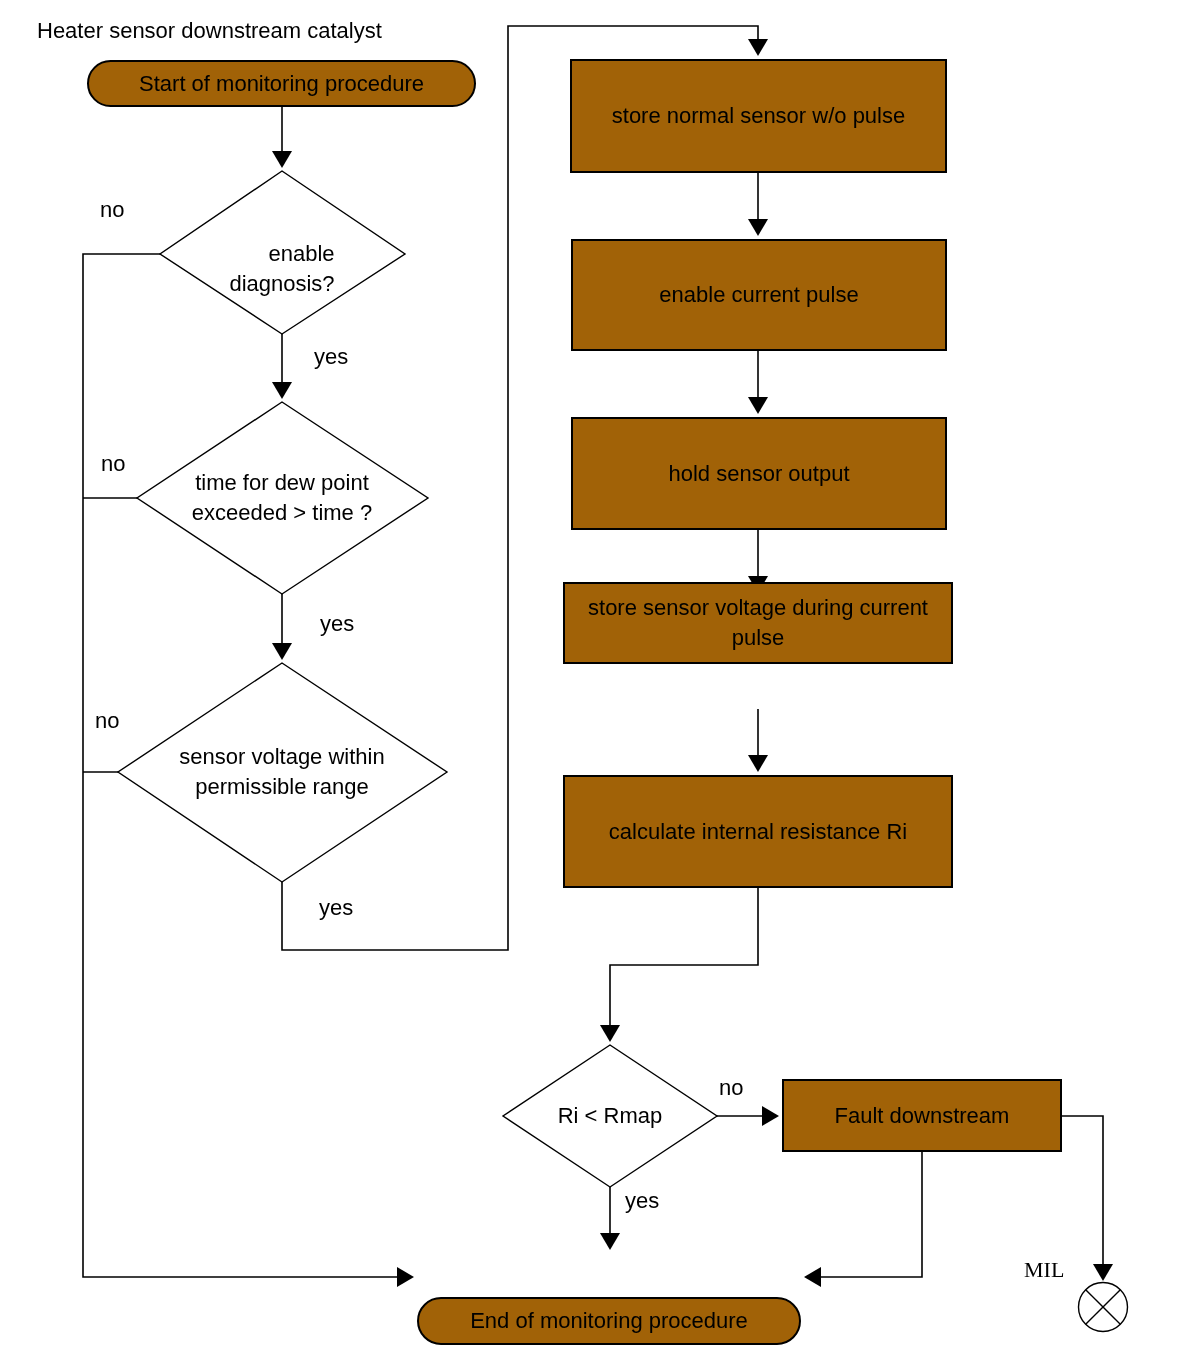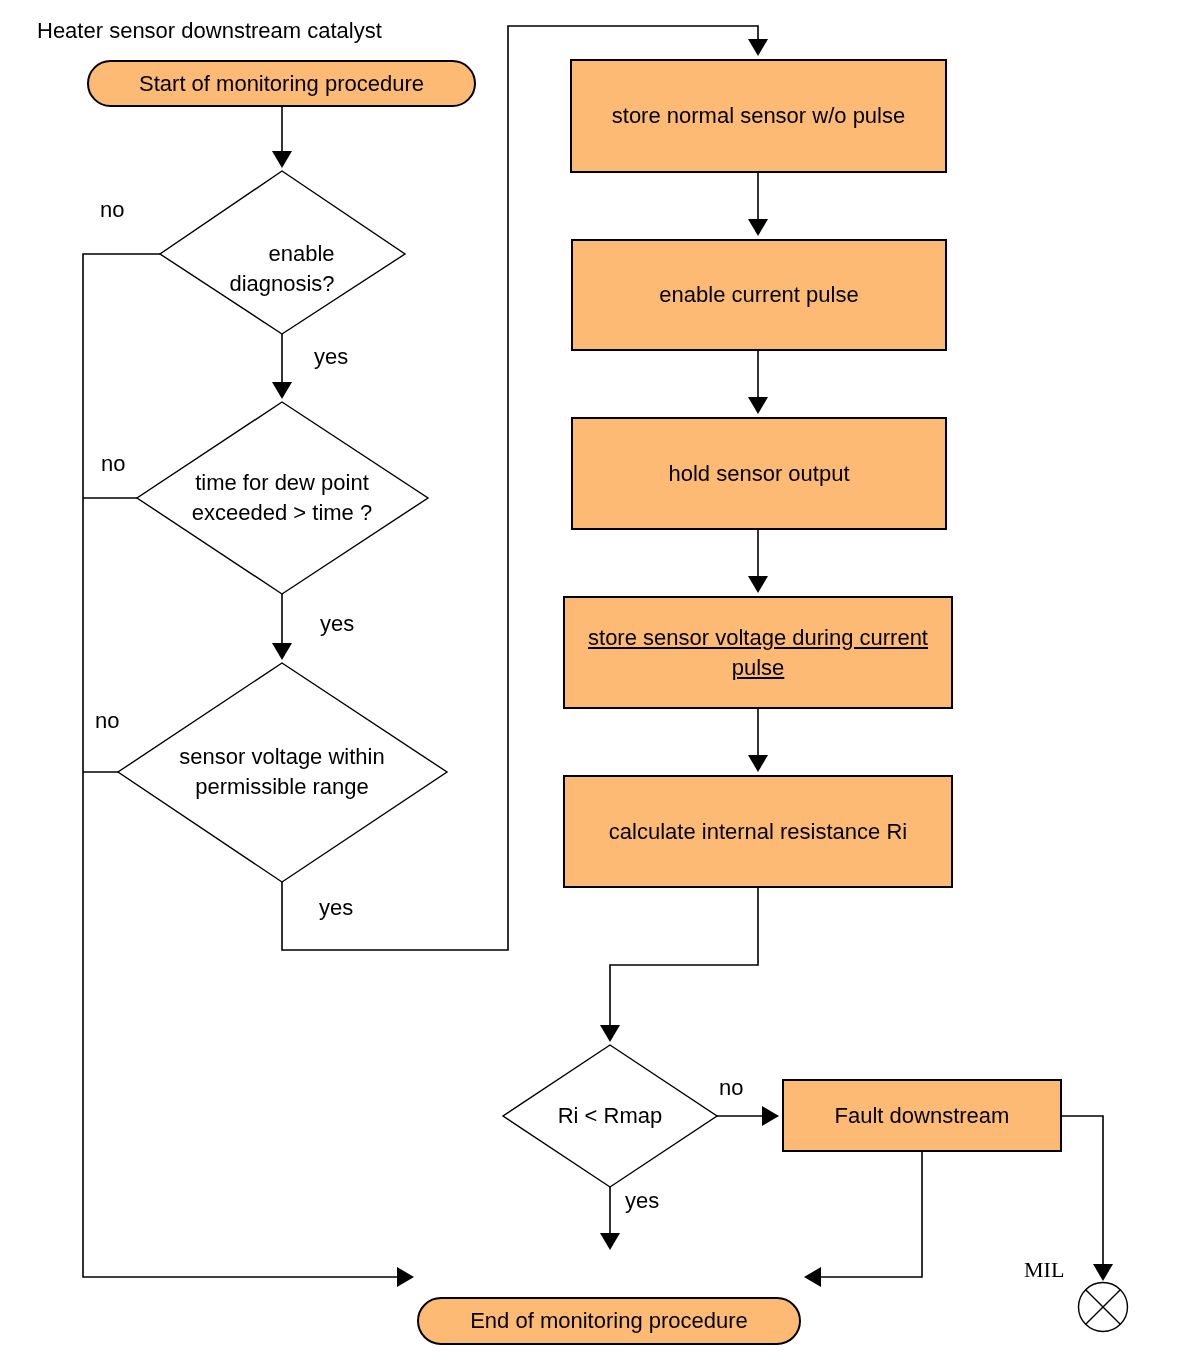--- a/index.html
+++ b/index.html
@@ -28,21 +28,21 @@
   }
   .node {
     position: absolute;
     box-sizing: border-box;
     display: flex;
     align-items: center;
     justify-content: center;
     text-align: center;
     white-space: pre-line;
     line-height: 30px;
-    background: #fdba74;
+    background: #a16207;
   }
   .process { border: 2px solid #000000; }
   .terminal { border: 2px solid #000000; border-radius: 26px; }
   .dlabel {
     position: absolute;
     display: flex;
     align-items: center;
     justify-content: center;
     text-align: center;
     white-space: pre-line;
@@ -110,21 +110,21 @@
   <div class="title">Heater sensor downstream catalyst</div>
 
   <div class="node terminal" style="left:87px; top:60px; width:389px; height:47px;">Start of monitoring procedure</div>
 
   <div class="node process" style="left:570px; top:59px; width:377px; height:114px;">store normal sensor w/o pulse</div>
 
   <div class="node process" style="left:571px; top:239px; width:376px; height:112px;">enable current pulse</div>
 
   <div class="node process" style="left:571px; top:417px; width:376px; height:113px;">hold sensor output</div>
 
-  <div class="node process" style="left:563px; top:596px; width:390px; height:113px;text-decoration:underline;">store sensor voltage during current
+  <div class="node process" style="left:563px; top:582px; width:390px; height:82px;">store sensor voltage during current
 pulse</div>
 
   <div class="node process" style="left:563px; top:775px; width:390px; height:113px;">calculate internal resistance Ri</div>
 
   <div class="node process" style="left:782px; top:1079px; width:280px; height:73px;">Fault downstream</div>
 
   <div class="node terminal" style="left:417px; top:1253px; width:384px; height:48px;margin-top:44px;">End of monitoring procedure</div>
 
   <div class="dlabel" style="left:157px; top:224px; width:250px; height:90px;text-align:right;">enable
 diagnosis?</div>

